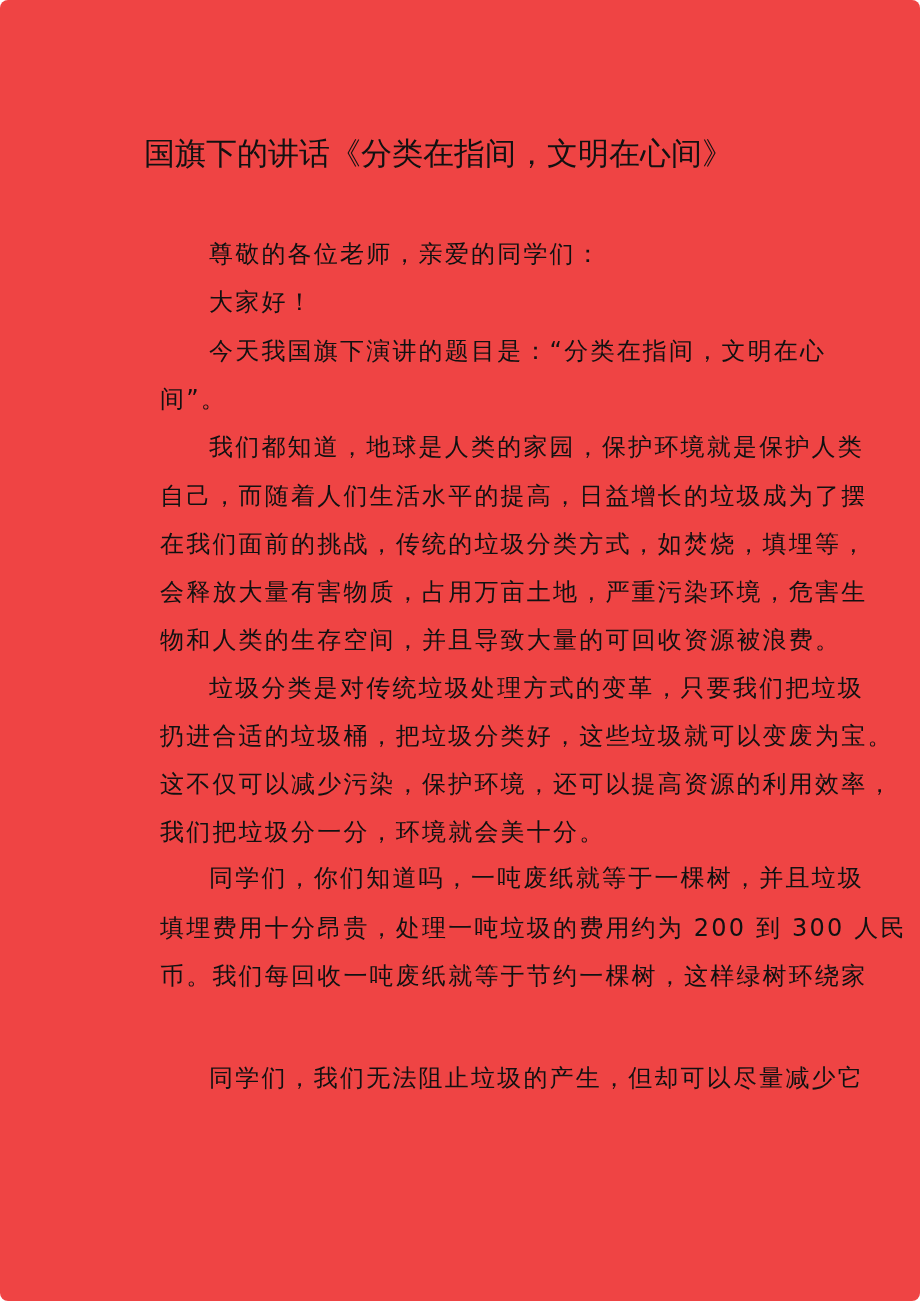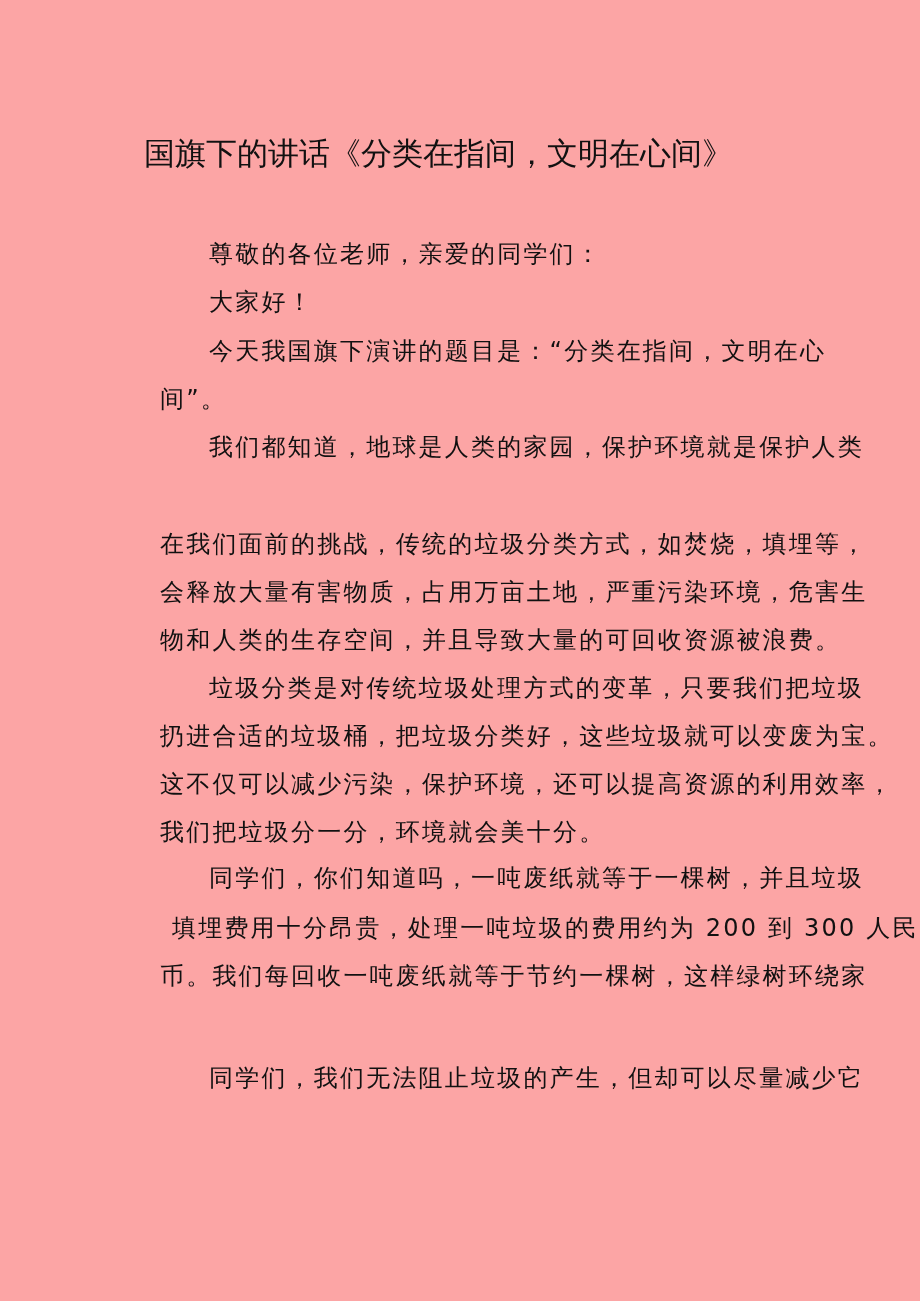--- a/index.html
+++ b/index.html
@@ -13,21 +13,22 @@
       position: relative;
       overflow: hidden;
       font-family: "DejaVu Serif", "Liberation Serif", serif;
       color: #111111;
     }
     .page {
       position: absolute;
       left: 0; top: 0;
       width: 920px;
       height: 1301px;
-      background: #fca5a5;
+      background: #ef4444;
+      border-radius: 8px;
     }
     .title {
       position: absolute;
       left: 144px;
       top: 133px;
       font-size: 31px;
       line-height: 40px;
       white-space: nowrap;
       letter-spacing: 0px;
       font-family: "DejaVu Serif", "Liberation Serif", serif;
@@ -54,28 +55,29 @@
 
   <h1 class="title">国旗下的讲话《分类在指间，文明在心间》</h1>
 
   <div class="line indent" style="top:240px;">尊敬的各位老师，亲爱的同学们：</div>
   <div class="line indent" style="top:288px;">大家好！</div>
 
   <div class="line indent" style="top:337px;">今天我国旗下演讲的题目是：“分类在指间，文明在心</div>
   <div class="line cont" style="top:385px;">间”。</div>
 
   <div class="line indent" style="top:433px;">我们都知道，地球是人类的家园，保护环境就是保护人类</div>
+  <div class="line cont" style="top:482px;">自己，而随着人们生活水平的提高，日益增长的垃圾成为了摆</div>
   <div class="line cont" style="top:530px;">在我们面前的挑战，传统的垃圾分类方式，如焚烧，填埋等，</div>
   <div class="line cont" style="top:578px;">会释放大量有害物质，占用万亩土地，严重污染环境，危害生</div>
   <div class="line cont" style="top:626px;">物和人类的生存空间，并且导致大量的可回收资源被浪费。</div>
 
   <div class="line indent" style="top:674px;">垃圾分类是对传统垃圾处理方式的变革，只要我们把垃圾</div>
   <div class="line cont" style="top:722px;">扔进合适的垃圾桶，把垃圾分类好，这些垃圾就可以变废为宝。</div>
   <div class="line cont" style="top:770px;">这不仅可以减少污染，保护环境，还可以提高资源的利用效率，</div>
   <div class="line cont" style="top:818px;">我们把垃圾分一分，环境就会美十分。</div>
 
   <div class="line indent" style="top:866px;font-family:Liberation Mono, monospace;">同学们，你们知道吗，一吨废纸就等于一棵树，并且垃圾</div>
-  <div class="line cont" style="top:914px;margin-left:12px;">填埋费用十分昂贵，处理一吨垃圾的费用约为 200 到 300 人民</div>
+  <div class="line cont" style="top:914px;">填埋费用十分昂贵，处理一吨垃圾的费用约为 200 到 300 人民</div>
   <div class="line cont" style="top:962px;">币。我们每回收一吨废纸就等于节约一棵树，这样绿树环绕家</div>
 
   <div class="line indent" style="top:1064px;">同学们，我们无法阻止垃圾的产生，但却可以尽量减少它</div>
 
 </div>
 
 </body></html>

